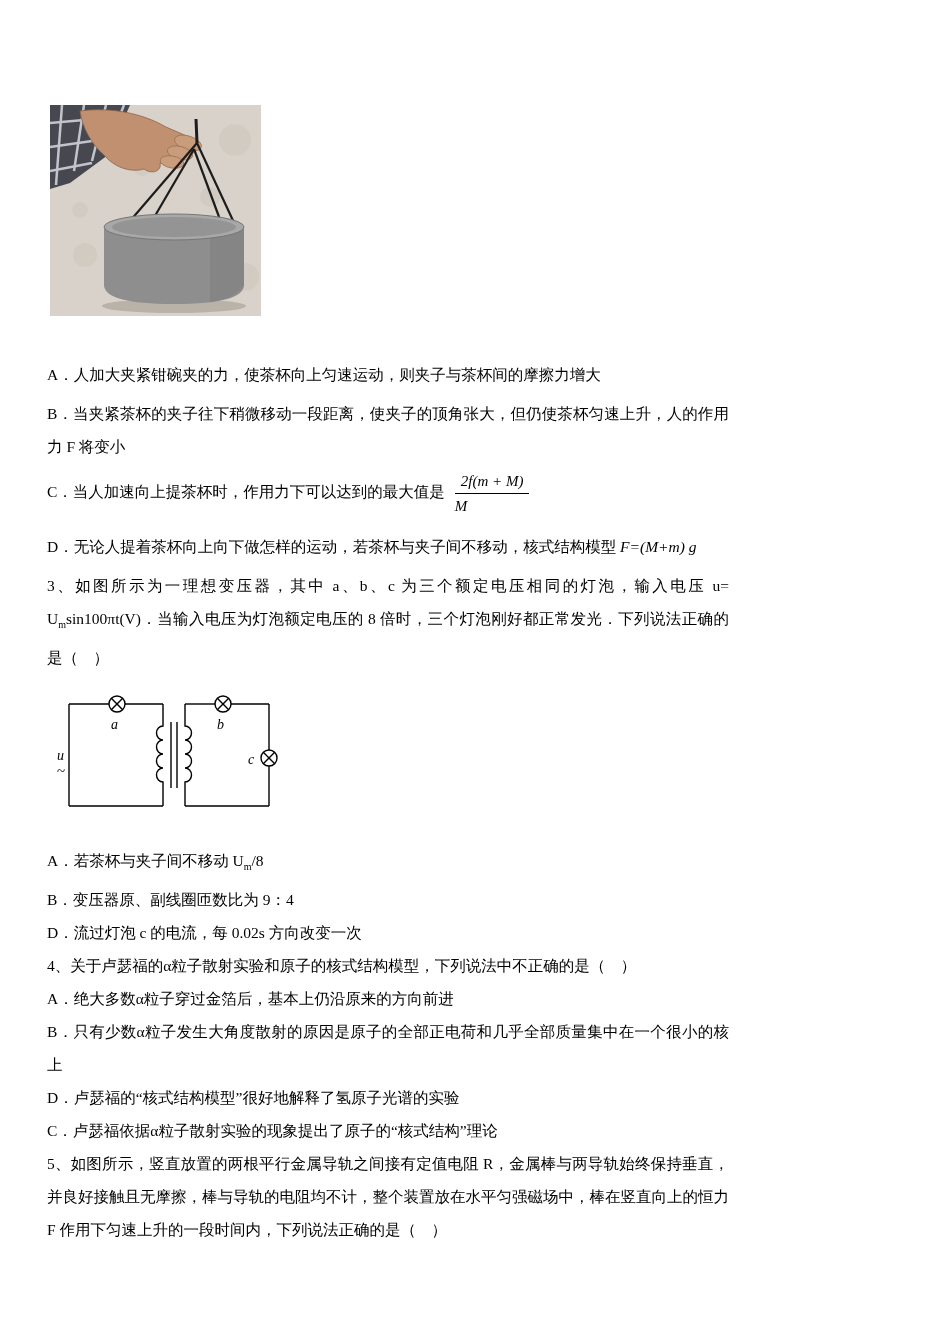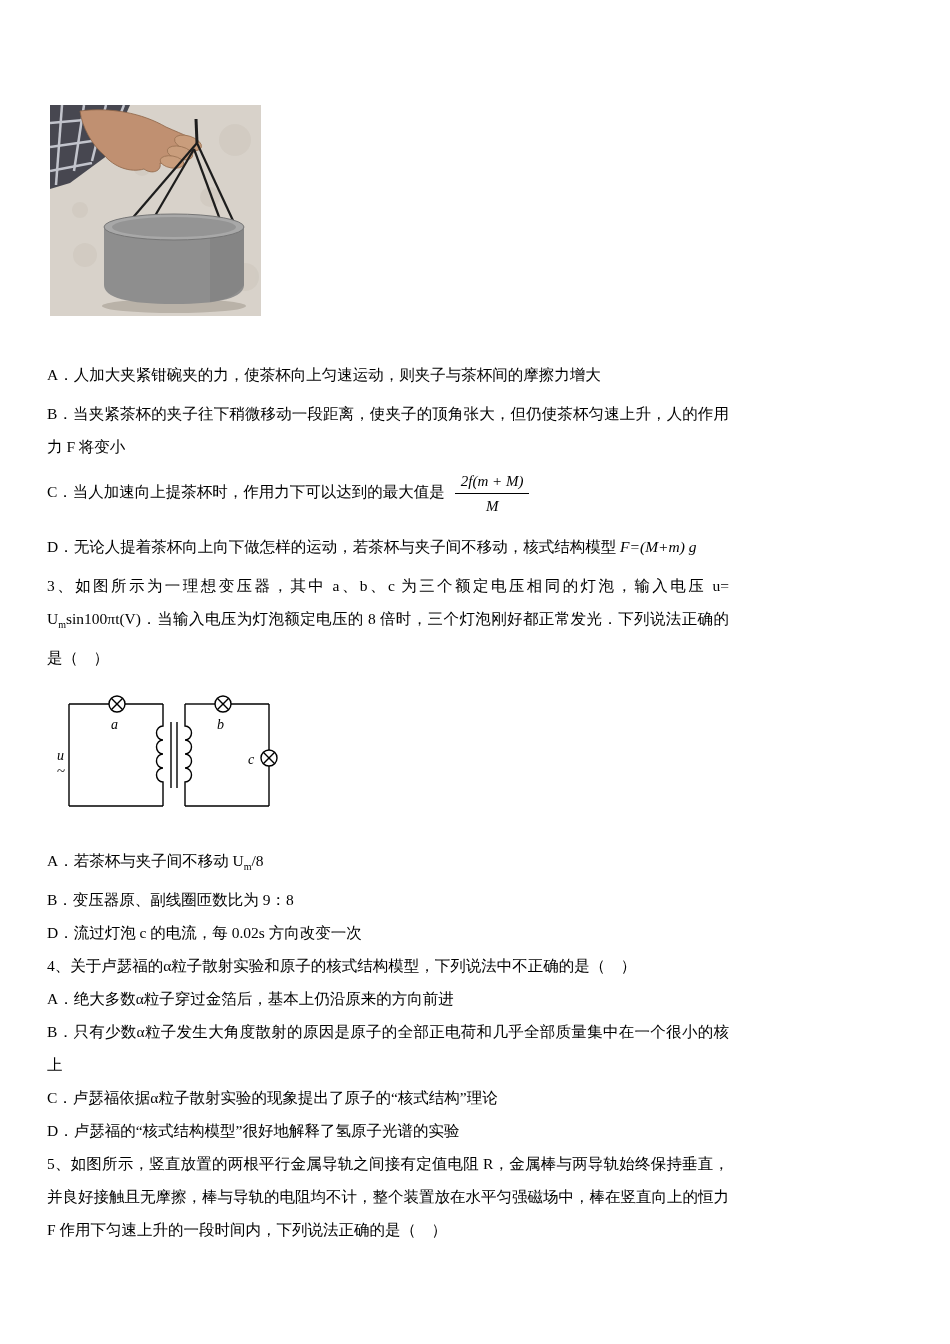--- a/index.html
+++ b/index.html
@@ -7,21 +7,21 @@
     width:950px; height:1344px;
     font-family:"Liberation Serif","DejaVu Serif",serif;
     color:#000; overflow:hidden;
   }
   .page { box-sizing:border-box; width:774px; padding:105px 45px 0 47px; }
   p { margin:0; font-size:15.5px; line-height:33px; text-align:justify; }
   .q2-opt { margin-bottom:6px; }
   .photo { width:211px; height:211px; margin:0 0 42px 3px; }
   .photo svg { display:block; }
   .frac {
-    display:inline-block; vertical-align:middle; text-align:center;
+    display:inline-block; vertical-align:middle; 
     margin-left:10px; font-style:italic;
     font-family:"Liberation Serif","DejaVu Serif",serif;
   }
   .frac .num { display:block; border-bottom:1px solid #000; padding:0 6px; line-height:24px; font-size:15px; }
   .frac .den { display:block; line-height:24px; font-size:15px; }
   .frac-line { margin-bottom:12px; }
   .formula { font-style:italic; }
   sub { font-size:10px; }
   .circuit { margin:14px 0 24px 8px; }
   .circuit svg { display:block; }
@@ -124,24 +124,24 @@
       </g>
       <text x="56" y="41" class="svg-label">a</text>
       <text x="162" y="41" class="svg-label">b</text>
       <text x="193" y="76" class="svg-label">c</text>
       <text x="2" y="72" class="svg-label">u</text>
       <text x="2" y="88" class="svg-sym">~</text>
     </svg>
   </div>
 
   <p><span>A．若茶杯与夹子间不移动 U</span><sub>m</sub><span>/8</span></p>
-  <p>B．变压器原、副线圈匝数比为 9：8</p>
+  <p>B．变压器原、副线圈匝数比为 9：4</p>
   <p>D．流过灯泡 c 的电流，每 0.02s 方向改变一次</p>
 
   <p>4、关于卢瑟福的α粒子散射实验和原子的核式结构模型，下列说法中不正确的是（　）</p>
   <p>A．绝大多数α粒子穿过金箔后，基本上仍沿原来的方向前进</p>
   <p>B．只有少数α粒子发生大角度散射的原因是原子的全部正电荷和几乎全部质量集中在一个很小的核上</p>
+  <p>D．卢瑟福的“核式结构模型”很好地解释了氢原子光谱的实验</p>
   <p>C．卢瑟福依据α粒子散射实验的现象提出了原子的“核式结构”理论</p>
-  <p>D．卢瑟福的“核式结构模型”很好地解释了氢原子光谱的实验</p>
 
   <p>5、如图所示，竖直放置的两根平行金属导轨之间接有定值电阻 R，金属棒与两导轨始终保持垂直，并良好接触且无摩擦，棒与导轨的电阻均不计，整个装置放在水平匀强磁场中，棒在竖直向上的恒力 F 作用下匀速上升的一段时间内，下列说法正确的是（　）</p>
 
 </div>
 
 </body></html>

